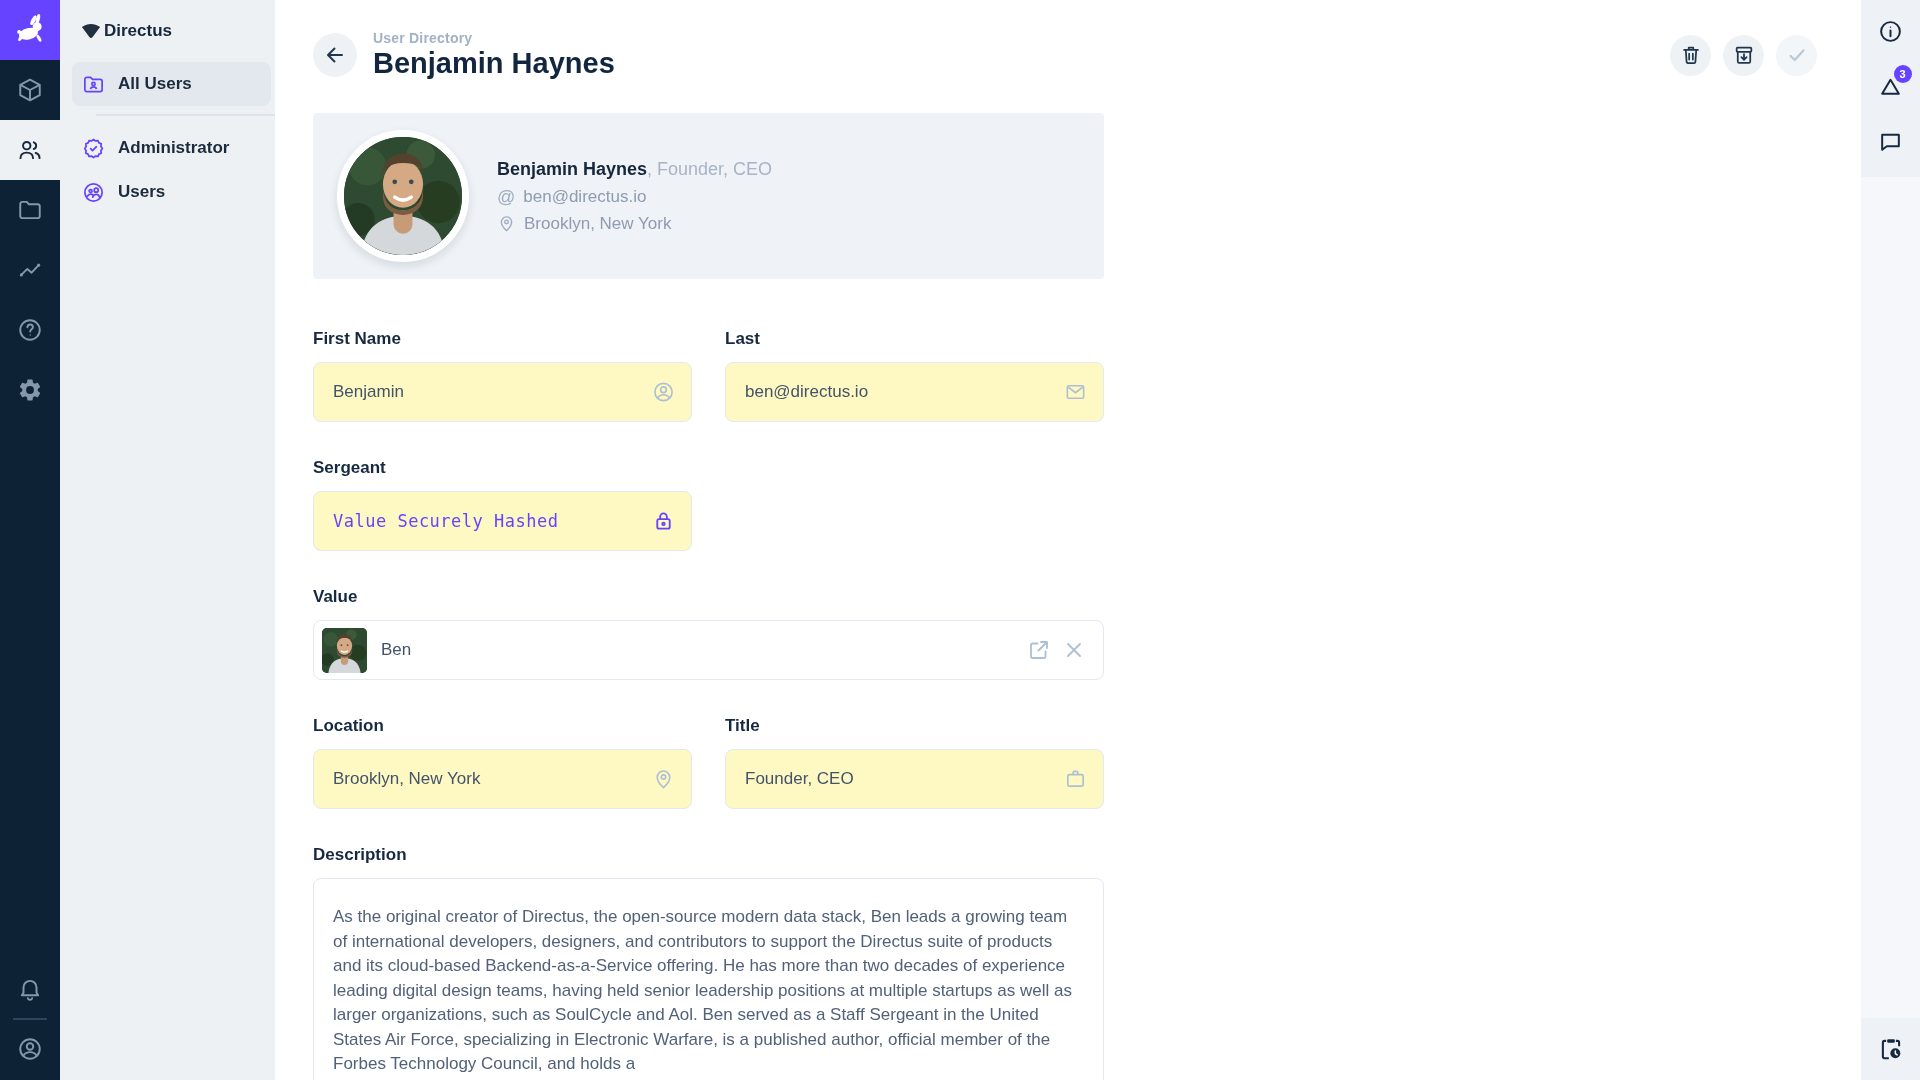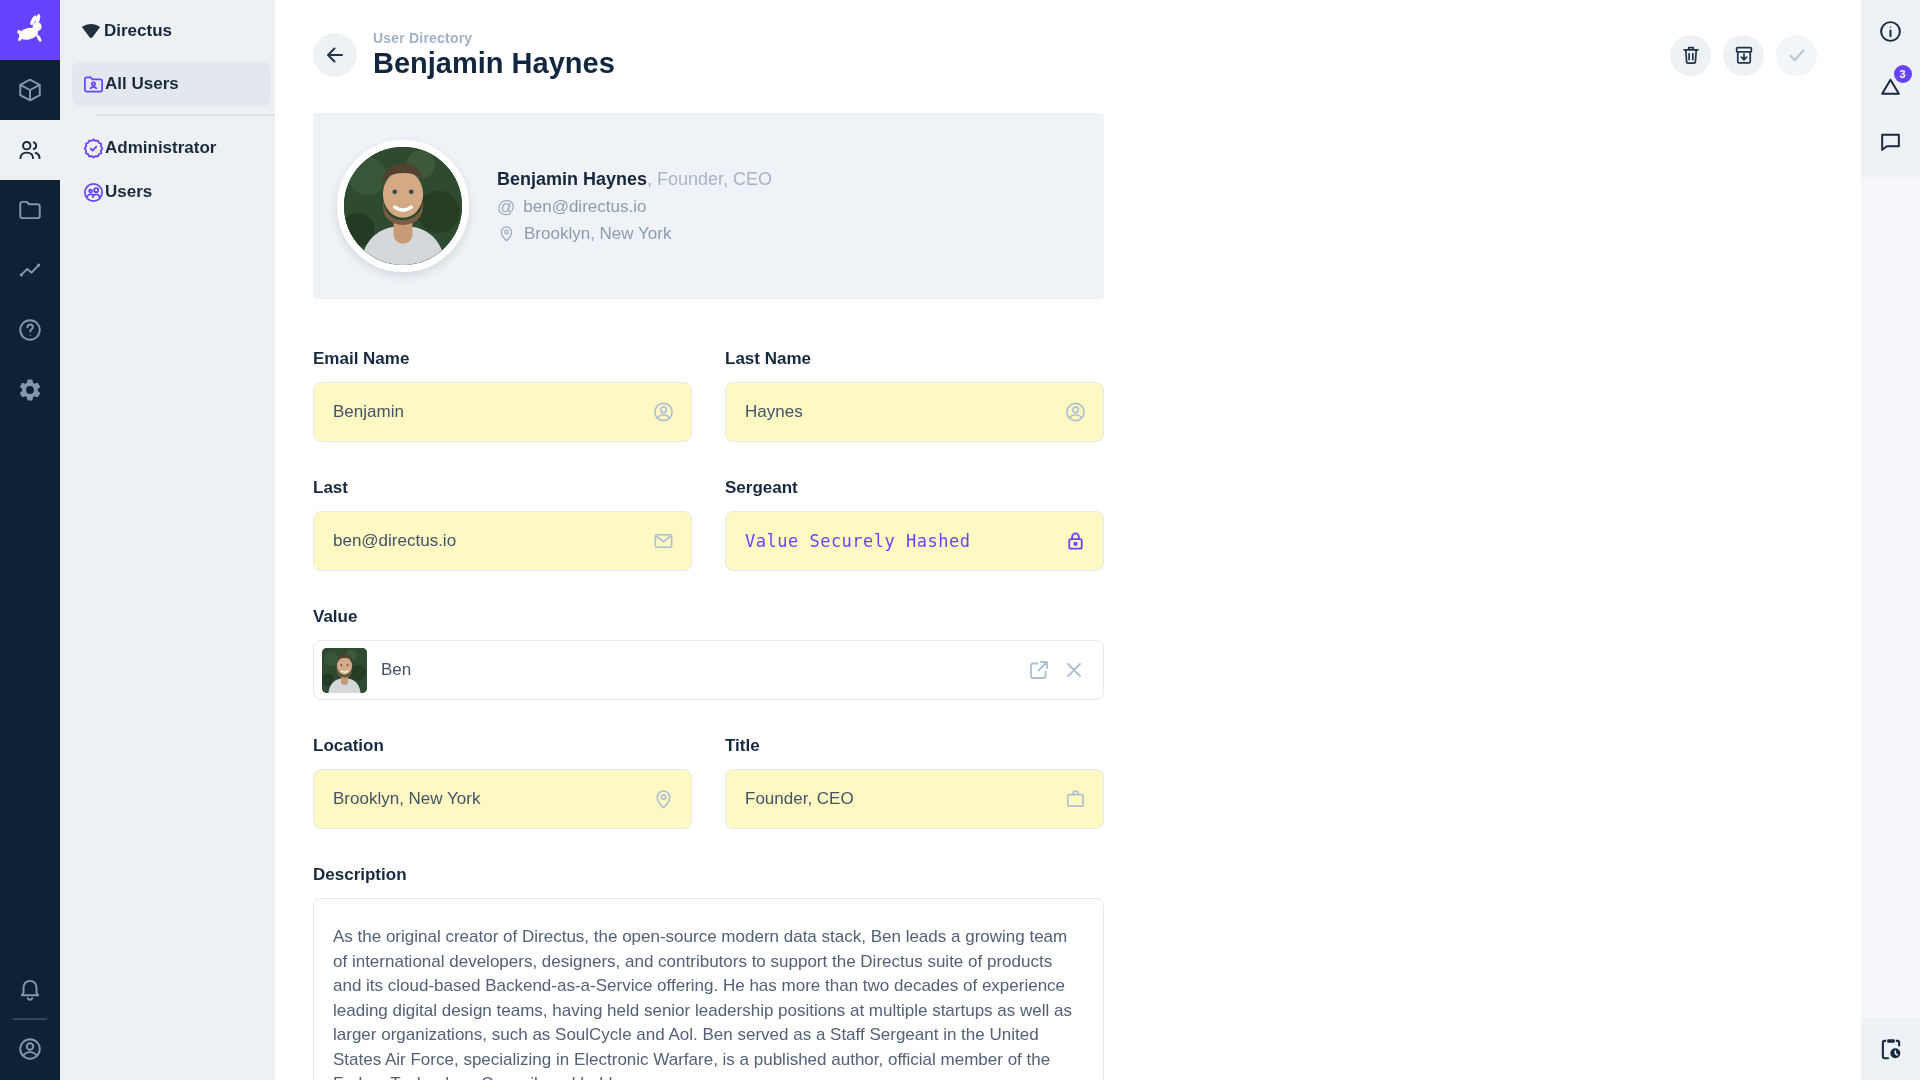--- a/index.html
+++ b/index.html
@@ -15,21 +15,21 @@
   .mod-btn.filled svg { fill:#8497ab; stroke:none; }
   .mod-btn.active { background:#eef1f4; }
   .mod-btn.active svg { stroke:#172940; }
   .modbar-bottom { margin-top:auto; padding-bottom:6px; display:flex; flex-direction:column; align-items:center; }
   .modbar-divider { width:34px; height:2px; background:#31445a; margin:4px 0; }
 
   
   .nav { width:215px; background:#eef1f4; flex-shrink:0; display:flex; flex-direction:column; }
   .nav-header { height:62px; display:flex; align-items:center; padding-left:18px; cursor:pointer; }
   .nav-header .title { font-size:17px; font-weight:700; color:#16263c; }
-  .nav-item { height:44px; margin:0 4px 0 12px; border-radius:8px; display:flex; align-items:center; padding-left:10px; cursor:pointer;text-align:center; }
+  .nav-item { height:44px; margin:0 4px 0 12px; border-radius:8px; display:flex; align-items:center; padding-left:10px; gap:13px; cursor:pointer;text-align:center; }
   .nav-item .label { font-size:17px; font-weight:600; color:#1b2a3d; }
   .nav-item.active { background:#e2e8ee; }
   .nav-item svg { width:23px; height:23px; stroke:#6644ff; fill:none; stroke-width:1.8; }
   .nav-divider { height:2px; background:#dde3ea; margin:8px 0 10px 36px; }
 
   
   .main { flex:1; background:#fff; position:relative; overflow:hidden; }
   .header { display:flex; align-items:center; padding:30px 44px 0 38px; }
   .back-btn { width:44px; height:44px; border-radius:50%; background:#eff2f5; border:none;
     display:flex; align-items:center; justify-content:center; cursor:pointer; flex-shrink:0; }
@@ -40,21 +40,21 @@
   .header-actions { margin-left:auto; display:flex; gap:12px; }
   .action-btn { width:41px; height:41px; border-radius:50%; background:#eef2f5; border:none;
     display:flex; align-items:center; justify-content:center; cursor:pointer; }
   .action-btn svg { width:22px; height:22px; stroke:#20364e; fill:none; stroke-width:1.9; }
   .action-btn.disabled { background:#f2f6f8; }
   .action-btn.disabled svg { stroke:#b9c9d6; }
 
   .content { margin:33px 0 0 38px; width:791px; }
 
   
-  .profile-card { background:#eff2f6; border-radius:4px; height:186px; display:flex; align-items:center; padding-left:24px; margin-bottom:50px; }
+  .profile-card { background:#eff2f6; border-radius:4px; height:166px; display:flex; align-items:center; padding-left:24px; margin-bottom:50px; }
   .big-avatar { width:132px; height:132px; border-radius:50%; border:7px solid #fff; overflow:hidden;
     box-shadow:0 4px 10px rgba(20,40,60,.12); flex-shrink:0; background:#2d4630; }
   .card-info { margin-left:28px; }
   .card-name-row { font-size:18px; }
   .card-name { font-weight:700; color:#16263c; }
   .card-role { color:#a8b4c6; }
   .card-line { display:flex; align-items:center; gap:8px; margin-top:7px; color:#8e9cb0; font-size:17px; }
   .card-line svg { width:19px; height:19px; stroke:#9fadc0; fill:none; stroke-width:1.7; }
   .at-glyph { font-size:18px; color:#9fadc0; line-height:1; }
 
@@ -287,46 +287,33 @@
               <circle cx="12" cy="10" r="2.3"></circle>
             </svg>
             <span>Brooklyn, New York</span>
           </div>
         </div>
       </div>
 
       <div class="form-grid">
 
         <div class="field">
-          <div class="field-label">Email Name</div>
+          <div class="field-label">First Name</div>
           <div class="input-wrap">
             <input type="text" value="Benjamin" style="">
             <span class="trail-icon">
               <svg viewBox="0 0 24 24" stroke-linecap="round">
                   <circle cx="12" cy="12" r="9"></circle>
                   <circle cx="12" cy="9.7" r="3"></circle>
                   <path d="M5.8 18.3 C7.2 16 9.4 14.9 12 14.9 C14.6 14.9 16.8 16 18.2 18.3"></path>
                 </svg>
             </span>
           </div>
         </div>
 
-        <div class="field">
-          <div class="field-label">Last Name</div>
-          <div class="input-wrap">
-            <input type="text" value="Haynes" style="">
-            <span class="trail-icon">
-              <svg viewBox="0 0 24 24" stroke-linecap="round">
-                  <circle cx="12" cy="12" r="9"></circle>
-                  <circle cx="12" cy="9.7" r="3"></circle>
-                  <path d="M5.8 18.3 C7.2 16 9.4 14.9 12 14.9 C14.6 14.9 16.8 16 18.2 18.3"></path>
-                </svg>
-            </span>
-          </div>
-        </div>
 
         <div class="field">
           <div class="field-label">Last</div>
           <div class="input-wrap">
             <input type="text" value="ben@directus.io" style="">
             <span class="trail-icon">
               <svg viewBox="0 0 24 24" stroke-linejoin="round">
                   <rect x="3.5" y="5.5" width="17" height="13" rx="1.5"></rect>
                   <path d="M4.5 7 L12 12.8 L19.5 7"></path>
                 </svg>

